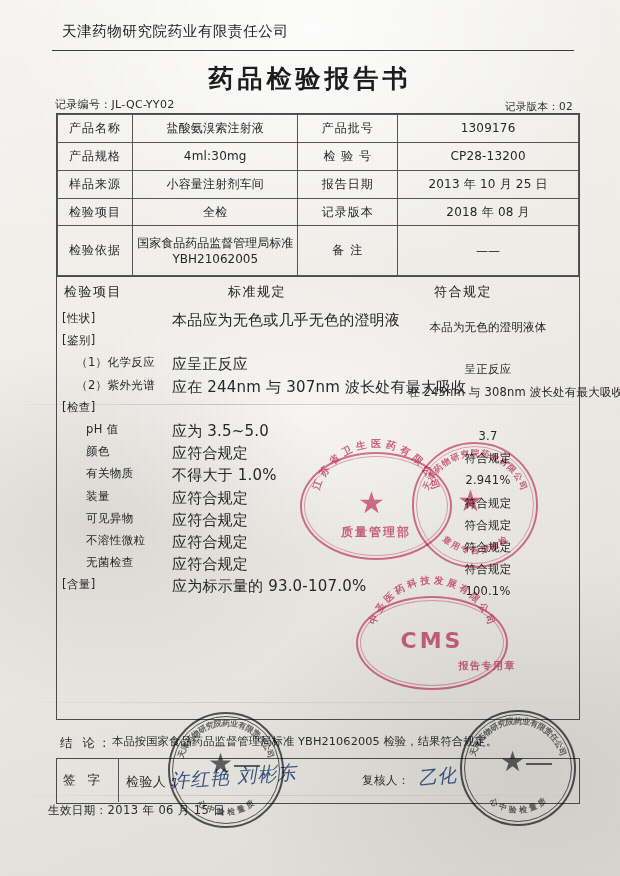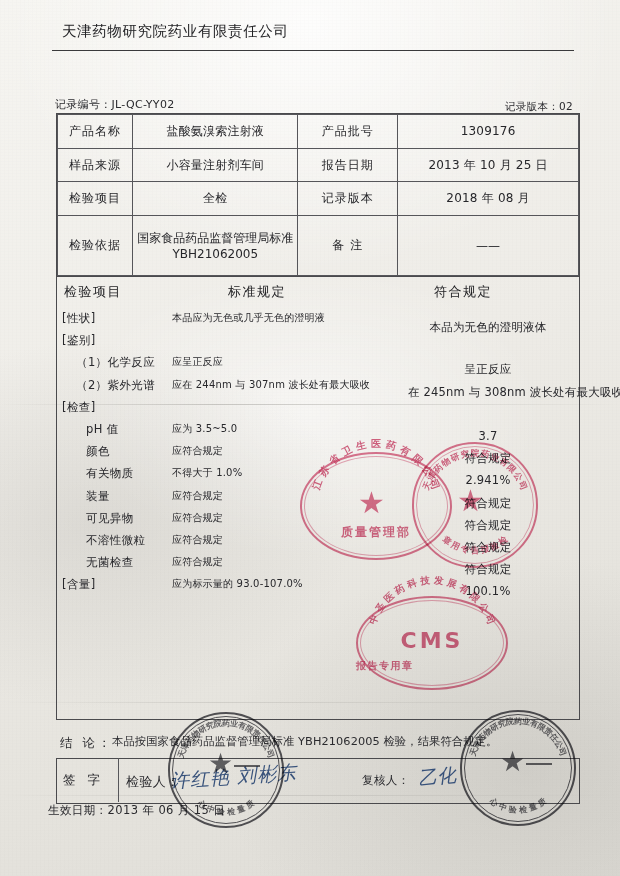--- a/index.html
+++ b/index.html
@@ -126,21 +126,21 @@
   .row-item {
     position: absolute;
     font-size: 11.5px;
     letter-spacing: .4px;
     white-space: nowrap;
     color: #27272b;
   }
   .row-spec {
     position: absolute;
     left: 172px;
-    font-size: 10px;
+    font-size: 15px;
     letter-spacing: .2px;
     white-space: nowrap;
     color: #27272b;
   }
   .row-res {
     position: absolute;
     font-size: 11.5px;
     letter-spacing: .2px;
     white-space: nowrap;
     color: #27272b;
@@ -272,33 +272,40 @@
   <div id="paper-noise"></div>
 
   <div class="crease" style="left:0; top:404px; width:620px;"></div>
   <div class="crease" style="left:0; top:702px; width:620px; opacity:.6;"></div>
   <div class="crease" style="left:0; top:795px; width:620px; opacity:.7;"></div>
 
   <div class="layer">
 
     <div class="abs" id="company-name">天津药物研究院药业有限责任公司</div>
     <div class="abs" id="header-rule"></div>
+    <div class="abs" id="doc-title">药品检验报告书</div>
     <div class="abs" id="record-no">
       <span>记录编号：</span><span>JL-QC-YY02</span>
     </div>
     <div class="abs" id="record-version">记录版本：02</div>
 
     <div class="abs" id="info-grid">
       <table>
         <tbody id="info-body">
             <tr>
               <td class="lbl" style="width:62px">产品名称</td>
               <td class="val" style="width:142px">盐酸氨溴索注射液</td>
               <td class="lbl" style="width:84px">产品批号</td>
               <td class="val" style="width:156px">1309176</td>
+            </tr>
+            <tr>
+              <td class="lbl" style="width:62px">产品规格</td>
+              <td class="val" style="width:142px">4ml:30mg</td>
+              <td class="lbl" style="width:84px">检 验 号</td>
+              <td class="val" style="width:156px">CP28-13200</td>
             </tr>
             <tr>
               <td class="lbl" style="width:62px">样品来源</td>
               <td class="val" style="width:142px">小容量注射剂车间</td>
               <td class="lbl" style="width:84px">报告日期</td>
               <td class="val" style="width:156px">2013 年 10 月 25 日</td>
             </tr>
             <tr>
               <td class="lbl" style="width:62px">检验项目</td>
               <td class="val" style="width:142px">全检</td>
@@ -418,21 +425,21 @@
         <span class="arc-char" style="font-size: 8.5px; transform: translate(-10.0868px, 44.8805px) rotate(12.6667deg) translate(-50%, -50%);">专</span>
         <span class="arc-char" style="font-size: 8.5px; transform: translate(-19.6827px, 41.5764px) rotate(25.3333deg) translate(-50%, -50%);">用</span>
         <span class="arc-char" style="font-size: 8.5px; transform: translate(-28.3204px, 36.2485px) rotate(38deg) translate(-50%, -50%);">章</span>
       </div>
   </div>
 
   <div class="stamp" id="stamp-cms" style="left:356px; top:596px; width:152px; height:94px;">
     <div class="stamp-oval" style="inset:0;"></div>
     <div class="stamp-oval" style="inset:4px; border-width:1px; opacity:.45;"></div>
     <div class="stamp-txt" id="cms-center" style="left:0; top:32px; width:152px; text-align:center; font-size:22px; letter-spacing:3px;">CMS</div>
-    <div class="stamp-txt" id="cms-bottom" style="left:0; top:63px; width:152px; text-align:left; font-size:10px; letter-spacing:1.5px;">报告专用章</div>
+    <div class="stamp-txt" id="cms-bottom" style="left:8px; top:63px; width:152px; text-align:right; font-size:10px; letter-spacing:1.5px;">报告专用章</div>
     <div class="arc" id="cms-arc">
         <span class="arc-char" style="font-size: 9.5px; transform: translate(-57.4854px, -23.2256px) rotate(292deg) translate(-50%, -50%);">中</span>
         <span class="arc-char" style="font-size: 9.5px; transform: translate(-51.1793px, -34.9955px) rotate(304.364deg) translate(-50%, -50%);">圣</span>
         <span class="arc-char" style="font-size: 9.5px; transform: translate(-42.4993px, -45.1421px) rotate(316.727deg) translate(-50%, -50%);">医</span>
         <span class="arc-char" style="font-size: 9.5px; transform: translate(-31.848px, -53.195px) rotate(329.091deg) translate(-50%, -50%);">药</span>
         <span class="arc-char" style="font-size: 9.5px; transform: translate(-19.7195px, -58.7804px) rotate(341.455deg) translate(-50%, -50%);">科</span>
         <span class="arc-char" style="font-size: 9.5px; transform: translate(-6.6764px, -61.6395px) rotate(353.818deg) translate(-50%, -50%);">技</span>
         <span class="arc-char" style="font-size: 9.5px; transform: translate(6.6764px, -61.6395px) rotate(366.182deg) translate(-50%, -50%);">发</span>
         <span class="arc-char" style="font-size: 9.5px; transform: translate(19.7195px, -58.7804px) rotate(378.545deg) translate(-50%, -50%);">展</span>
         <span class="arc-char" style="font-size: 9.5px; transform: translate(31.848px, -53.195px) rotate(390.909deg) translate(-50%, -50%);">有</span>

